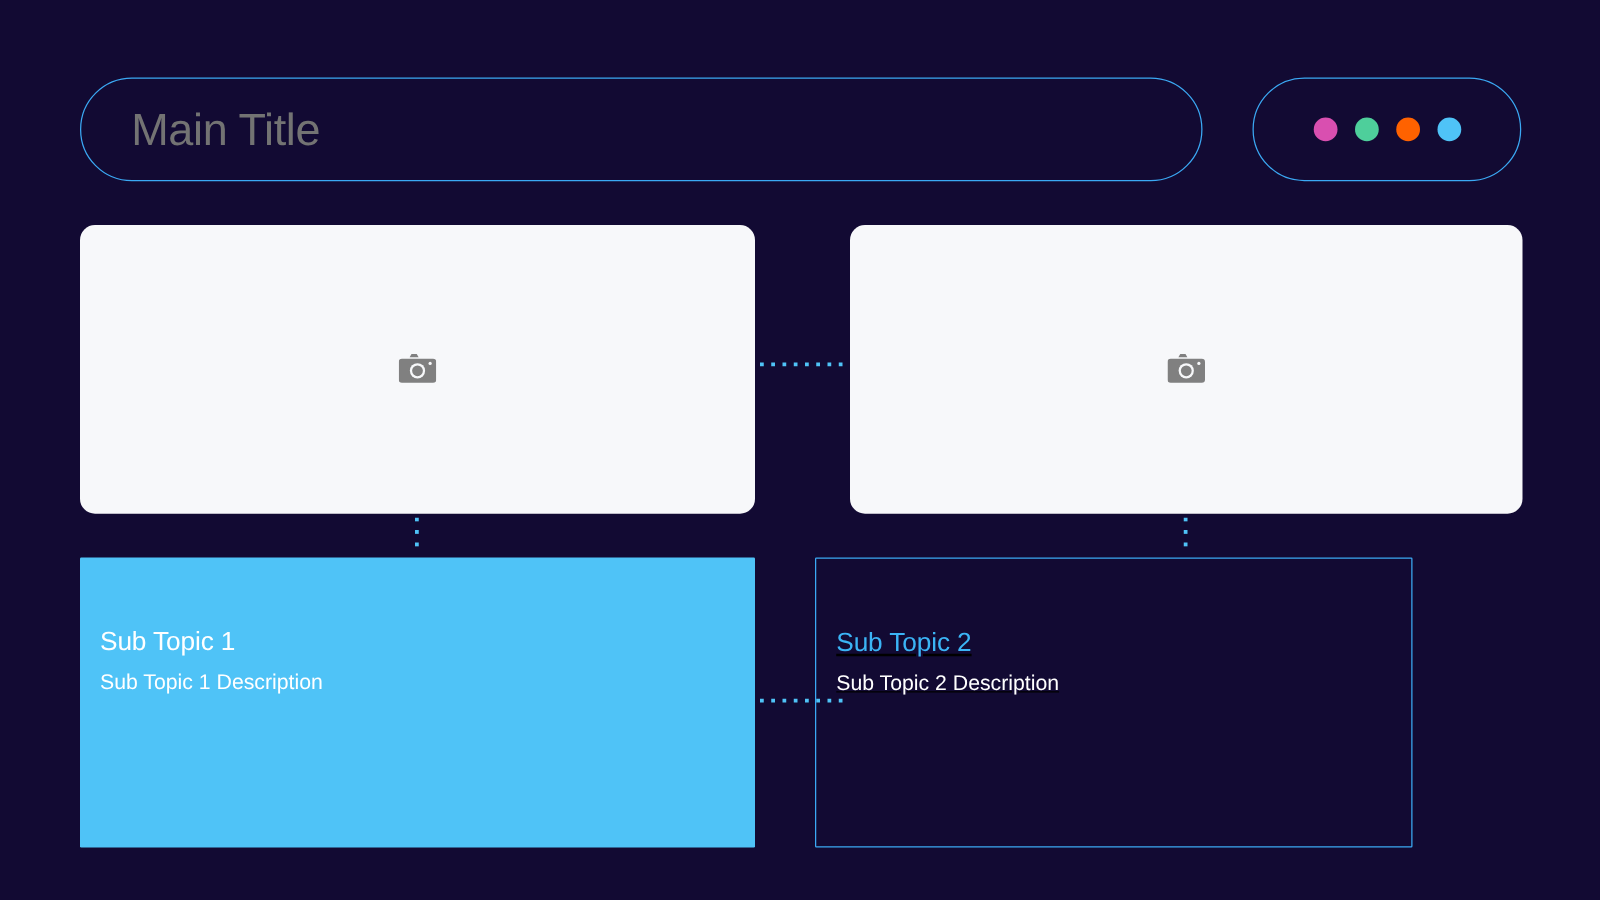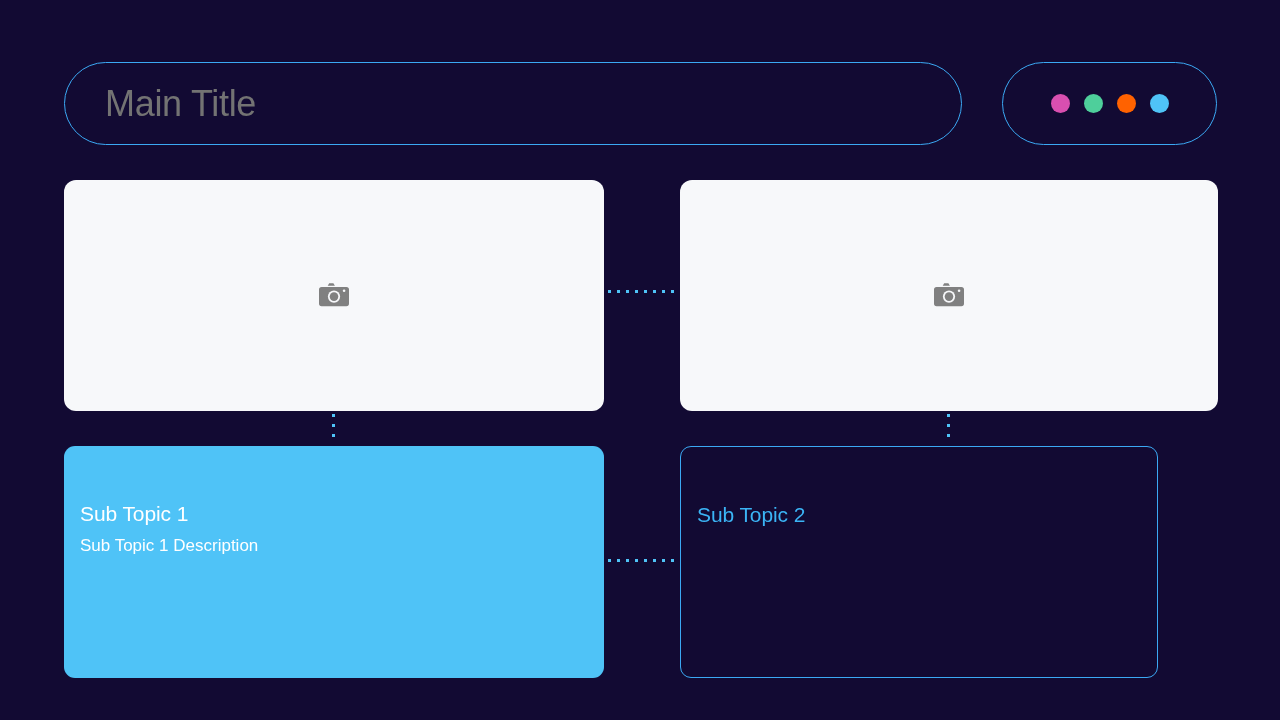--- a/index.html
+++ b/index.html
@@ -81,33 +81,34 @@
     height: 26px;
     display: block;
   }
 
   
   .sub-card {
     position: absolute;
     top: 446px;
     height: 232px;
     box-sizing: border-box;
-    border-radius: 11px;
+    border-radius: 1px;
     padding: 56px 0 0 16px;
   }
   .sub-card.left {
     left: 64px;
     width: 540px;
     background: #4fc3f7;
   }
   .sub-card.right {
-    left: 680px;
+    left: 652px;
     width: 478px;
     background: transparent;
     border: 1.6px solid #3ba9f4;
+    text-decoration: underline;
   }
   .sub-title {
     font-size: 21px;
     font-weight: 500;
     line-height: 1.1;
     letter-spacing: -0.1px;
     white-space: nowrap;
   }
   .sub-card.left  .sub-title { color: #ffffff; }
   .sub-card.right .sub-title { color: #3bb4f5; }
@@ -179,15 +180,16 @@
   <div class="conn-v conn-right-v"></div>
   <div class="conn-h conn-sub-h"></div>
 
   <div class="sub-card left">
     <div class="sub-title">Sub Topic 1</div>
     <div class="sub-desc">Sub Topic 1 Description</div>
   </div>
 
   <div class="sub-card right">
     <div class="sub-title">Sub Topic 2</div>
+    <div class="sub-desc">Sub Topic 2 Description</div>
   </div>
 
 </div>
 
 </body></html>

